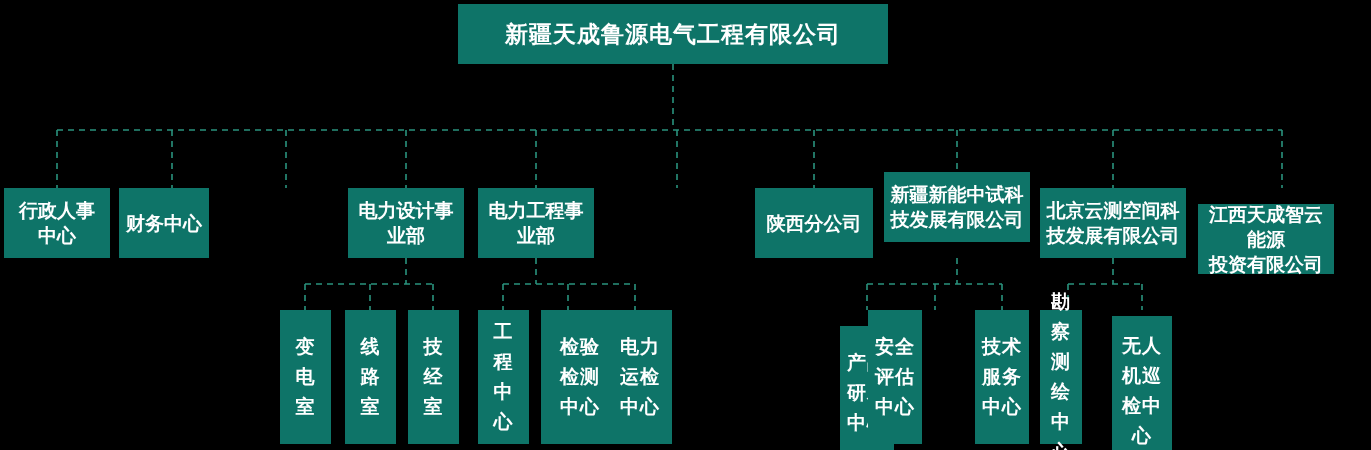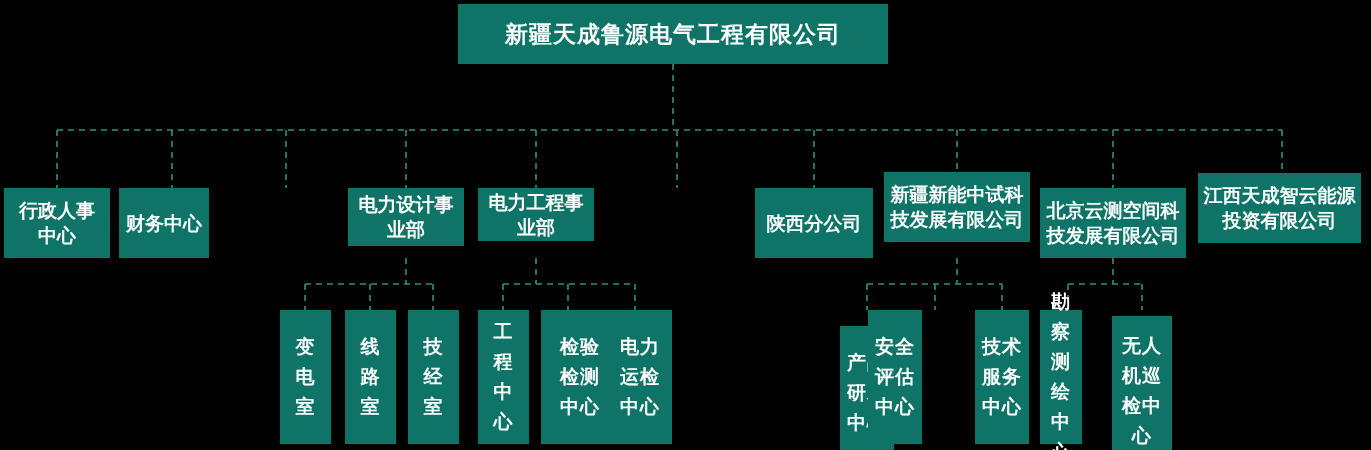--- a/index.html
+++ b/index.html
@@ -86,30 +86,30 @@
     <path d="M1068 284 L1142 284"></path>
     <path d="M1068 284 L1068 310"></path>
     <path d="M1142 284 L1142 310"></path>
   </svg>
 
   <div class="node root" style="left:458px;top:4px;width:430px;height:60px">新疆天成鲁源电气工程有限公司</div>
 
   <div class="node lvl2" style="left:4px;top:188px;width:106px;height:70px">行政人事
 中心</div>
   <div class="node lvl2" style="left:119px;top:188px;width:90px;height:70px">财务中心</div>
-  <div class="node lvl2" style="left:348px;top:188px;width:116px;height:58px">电力设计事
+  <div class="node lvl2" style="left:348px;top:188px;width:116px;height:70px">电力设计事
 业部</div>
-  <div class="node lvl2" style="left:478px;top:188px;width:116px;height:53px">电力工程事
+  <div class="node lvl2" style="left:478px;top:188px;width:116px;height:70px">电力工程事
 业部</div>
   <div class="node lvl2" style="left:755px;top:188px;width:118px;height:70px">陕西分公司</div>
   <div class="node lvl2" style="left:884px;top:172px;width:146px;height:70px">新疆新能中试科
 技发展有限公司</div>
   <div class="node lvl2" style="left:1040px;top:188px;width:146px;height:70px">北京云测空间科
 技发展有限公司</div>
-  <div class="node lvl2" style="left:1198px;top:173px;width:163px;height:70px">江西天成智云能源
+  <div class="node lvl2" style="left:1198px;top:204px;width:136px;height:70px">江西天成智云能源
 投资有限公司</div>
 
   <div class="node lvl3" style="left:280px;top:310px;width:51px;height:134px">变
 电
 室</div>
   <div class="node lvl3" style="left:345px;top:310px;width:51px;height:134px">线
 路
 室</div>
   <div class="node lvl3" style="left:408px;top:310px;width:51px;height:134px">技
 经

